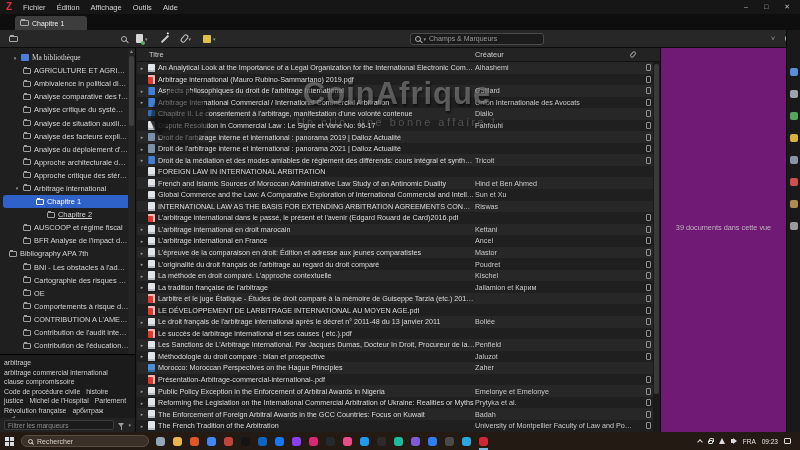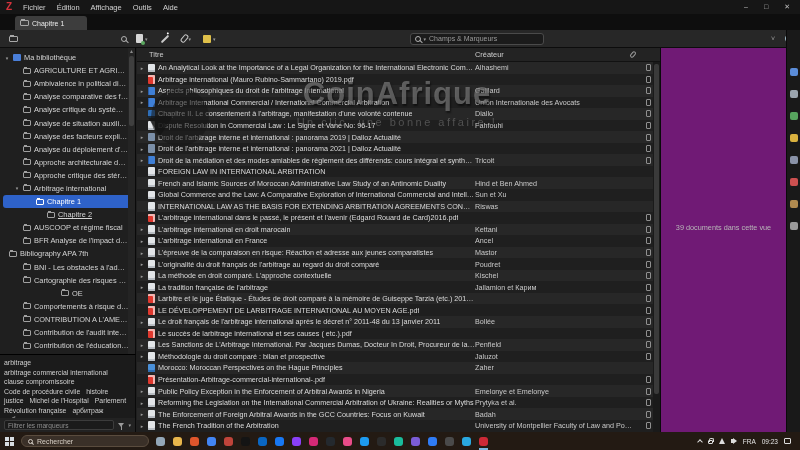--- a/index.html
+++ b/index.html
@@ -191,21 +191,21 @@
       <span>Champs &amp; Marqueurs</span>
     </span>
     <span id="pane-toggles">
       <span class="chev" style="font-size:7px;">˅</span>
       <span class="ic-sync"></span>
     </span>
   </div>
 
   <div id="sidebar">
     <div>
-        <div class="tree-row" style="padding-left: 4px;">
+        <div class="tree-row" style="padding-left: 12px; font-family: Liberation Serif, serif;">
           <span class="twisty">▾</span>
           <span class="lib-ic"></span>
           <span class="tree-label">Ma bibliothèque</span>
         </div>
         <div class="tree-row" style="padding-left: 14px;">
           <span class="twisty"></span>
           <span class="folder-ic"></span>
           <span class="tree-label">AGRICULTURE ET AGRICULTEURS DANS…</span>
         </div>
         <div class="tree-row" style="padding-left: 14px;">
@@ -281,21 +281,21 @@
         <div class="tree-row" style="padding-left: 14px;">
           <span class="twisty"></span>
           <span class="folder-ic"></span>
           <span class="tree-label">BNI - Les obstacles à l'adoption des se…</span>
         </div>
         <div class="tree-row" style="padding-left: 14px;">
           <span class="twisty"></span>
           <span class="folder-ic"></span>
           <span class="tree-label">Cartographie des risques assurances</span>
         </div>
-        <div class="tree-row" style="padding-left: 32px; margin-left: 20px;">
+        <div class="tree-row" style="padding-left: 14px;">
           <span class="twisty"></span>
           <span class="folder-ic"></span>
           <span class="tree-label">OE</span>
         </div>
         <div class="tree-row" style="padding-left: 14px;">
           <span class="twisty"></span>
           <span class="folder-ic"></span>
           <span class="tree-label">Comportements à risque de grossesse …</span>
         </div>
         <div class="tree-row" style="padding-left: 14px;">
@@ -502,21 +502,21 @@
           </span>
           <span class="cell-creator">Ancel</span>
           <span class="cell-attach">
             <span class="attach-ind"></span>
           </span>
         </div>
         <div class="irow">
           <span class="cell-title">
             <span class="twisty">▸</span>
             <span class="it-icon icon-article"></span>
-            <span class="title-text">L'épreuve de la comparaison en risque: Réaction et adresse aux jeunes comparatistes</span>
+            <span class="title-text">L'épreuve de la comparaison en droit: Édition et adresse aux jeunes comparatistes</span>
           </span>
           <span class="cell-creator">Mastor</span>
           <span class="cell-attach">
             <span class="attach-ind"></span>
           </span>
         </div>
         <div class="irow">
           <span class="cell-title">
             <span class="twisty">▸</span>
             <span class="it-icon icon-article"></span>

